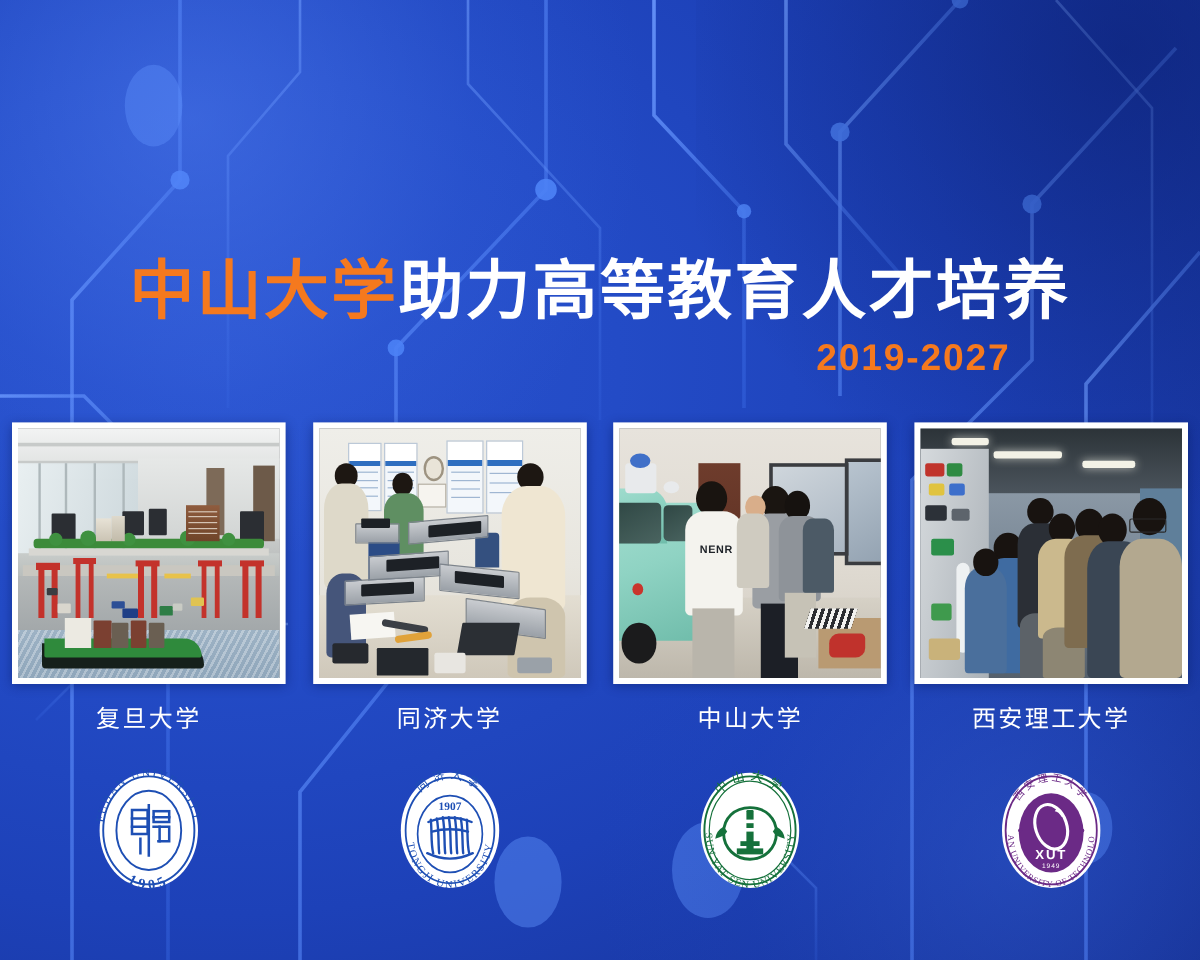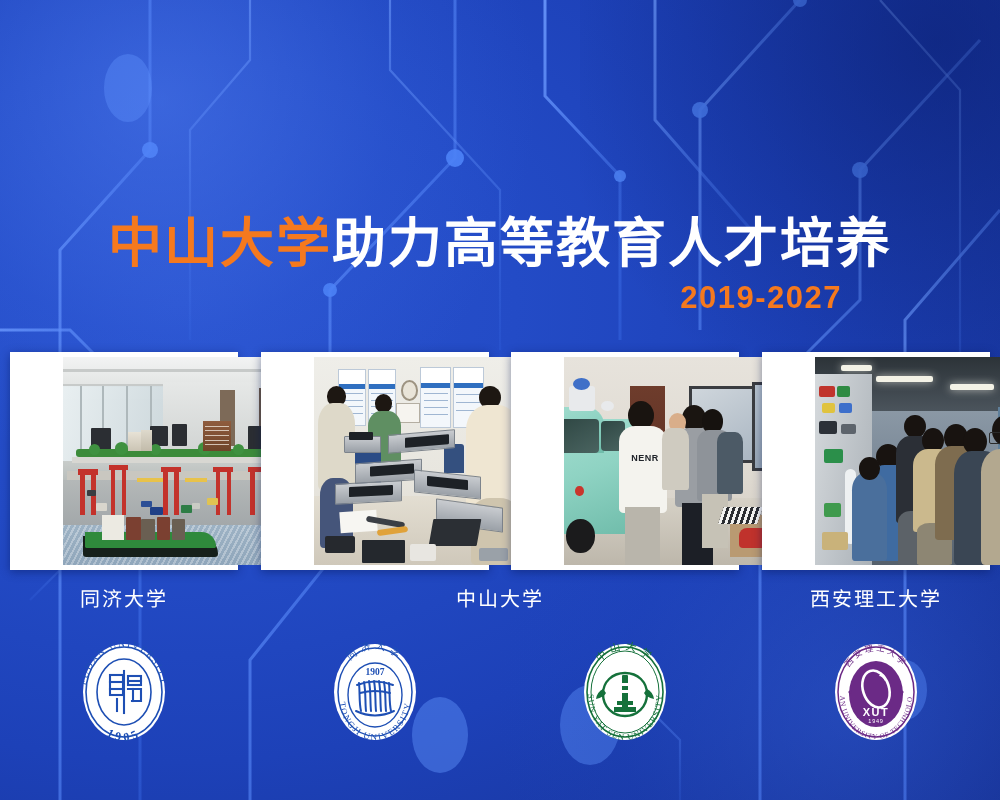--- a/index.html
+++ b/index.html
@@ -102,21 +102,20 @@
     padding: 5px;
     box-sizing: border-box;
     box-shadow: 0 2px 9px rgba(5,20,80,0.45);
   }
   .photo {
     position: relative;
     width: 100%;
     height: 100%;
     overflow: hidden;
     background: #8d8f92;
-    margin-left: 48px;
   }
   .photo > * { position: absolute; }
 
   
   .p1-bg { inset: 0; background: linear-gradient(#dfe1e0 0%, #cfd2d1 38%, #b9bcbb 55%, #aeb2b2 70%, #9aa0a2 100%); }
   .p1-ceil { left:0; top:0; width:100%; height:20%; background: linear-gradient(#f2f3f3, #dcdedd); }
   .p1-ceilbeam { background:#c7cac9; height:3px; }
   .p1-glasswall { left:0; top:14%; width:46%; height:38%; background: linear-gradient(100deg, rgba(233,240,242,.95), rgba(205,217,222,.85)); }
   .p1-mull { top:14%; height:38%; width:2px; background:#aeb8bb; }
   .p1-farwall { left:46%; top:12%; width:54%; height:32%; background: linear-gradient(#e6e8e7,#d2d5d4); }
@@ -507,20 +506,21 @@
         <div class="p4-glasses" style="left:80%;top:36%;width:13%;height:5%;position:absolute"></div>
         <div class="p4-person" style="left:76%;top:44%;width:24%;height:56%;background:#b3a88f;position:absolute"></div>
         <div class="p4-person" style="left:17%;top:56%;width:16%;height:42%;background:#4a6f9c;position:absolute"></div>
         <div class="p4-head" style="left:20%;top:48%;width:10%;height:11%;position:absolute"></div>
       </div>
     </div>
 
   </div>
 
   <div class="labels">
+    <div class="label">复旦大学</div>
     <div class="label">同济大学</div>
     <div class="label">中山大学</div>
     <div class="label">西安理工大学</div>
   </div>
 
   <div class="logos">
 
     <div class="logo-cell">
       <svg class="logo-svg" width="104" height="118" viewBox="0 0 104 118">
         <defs>

